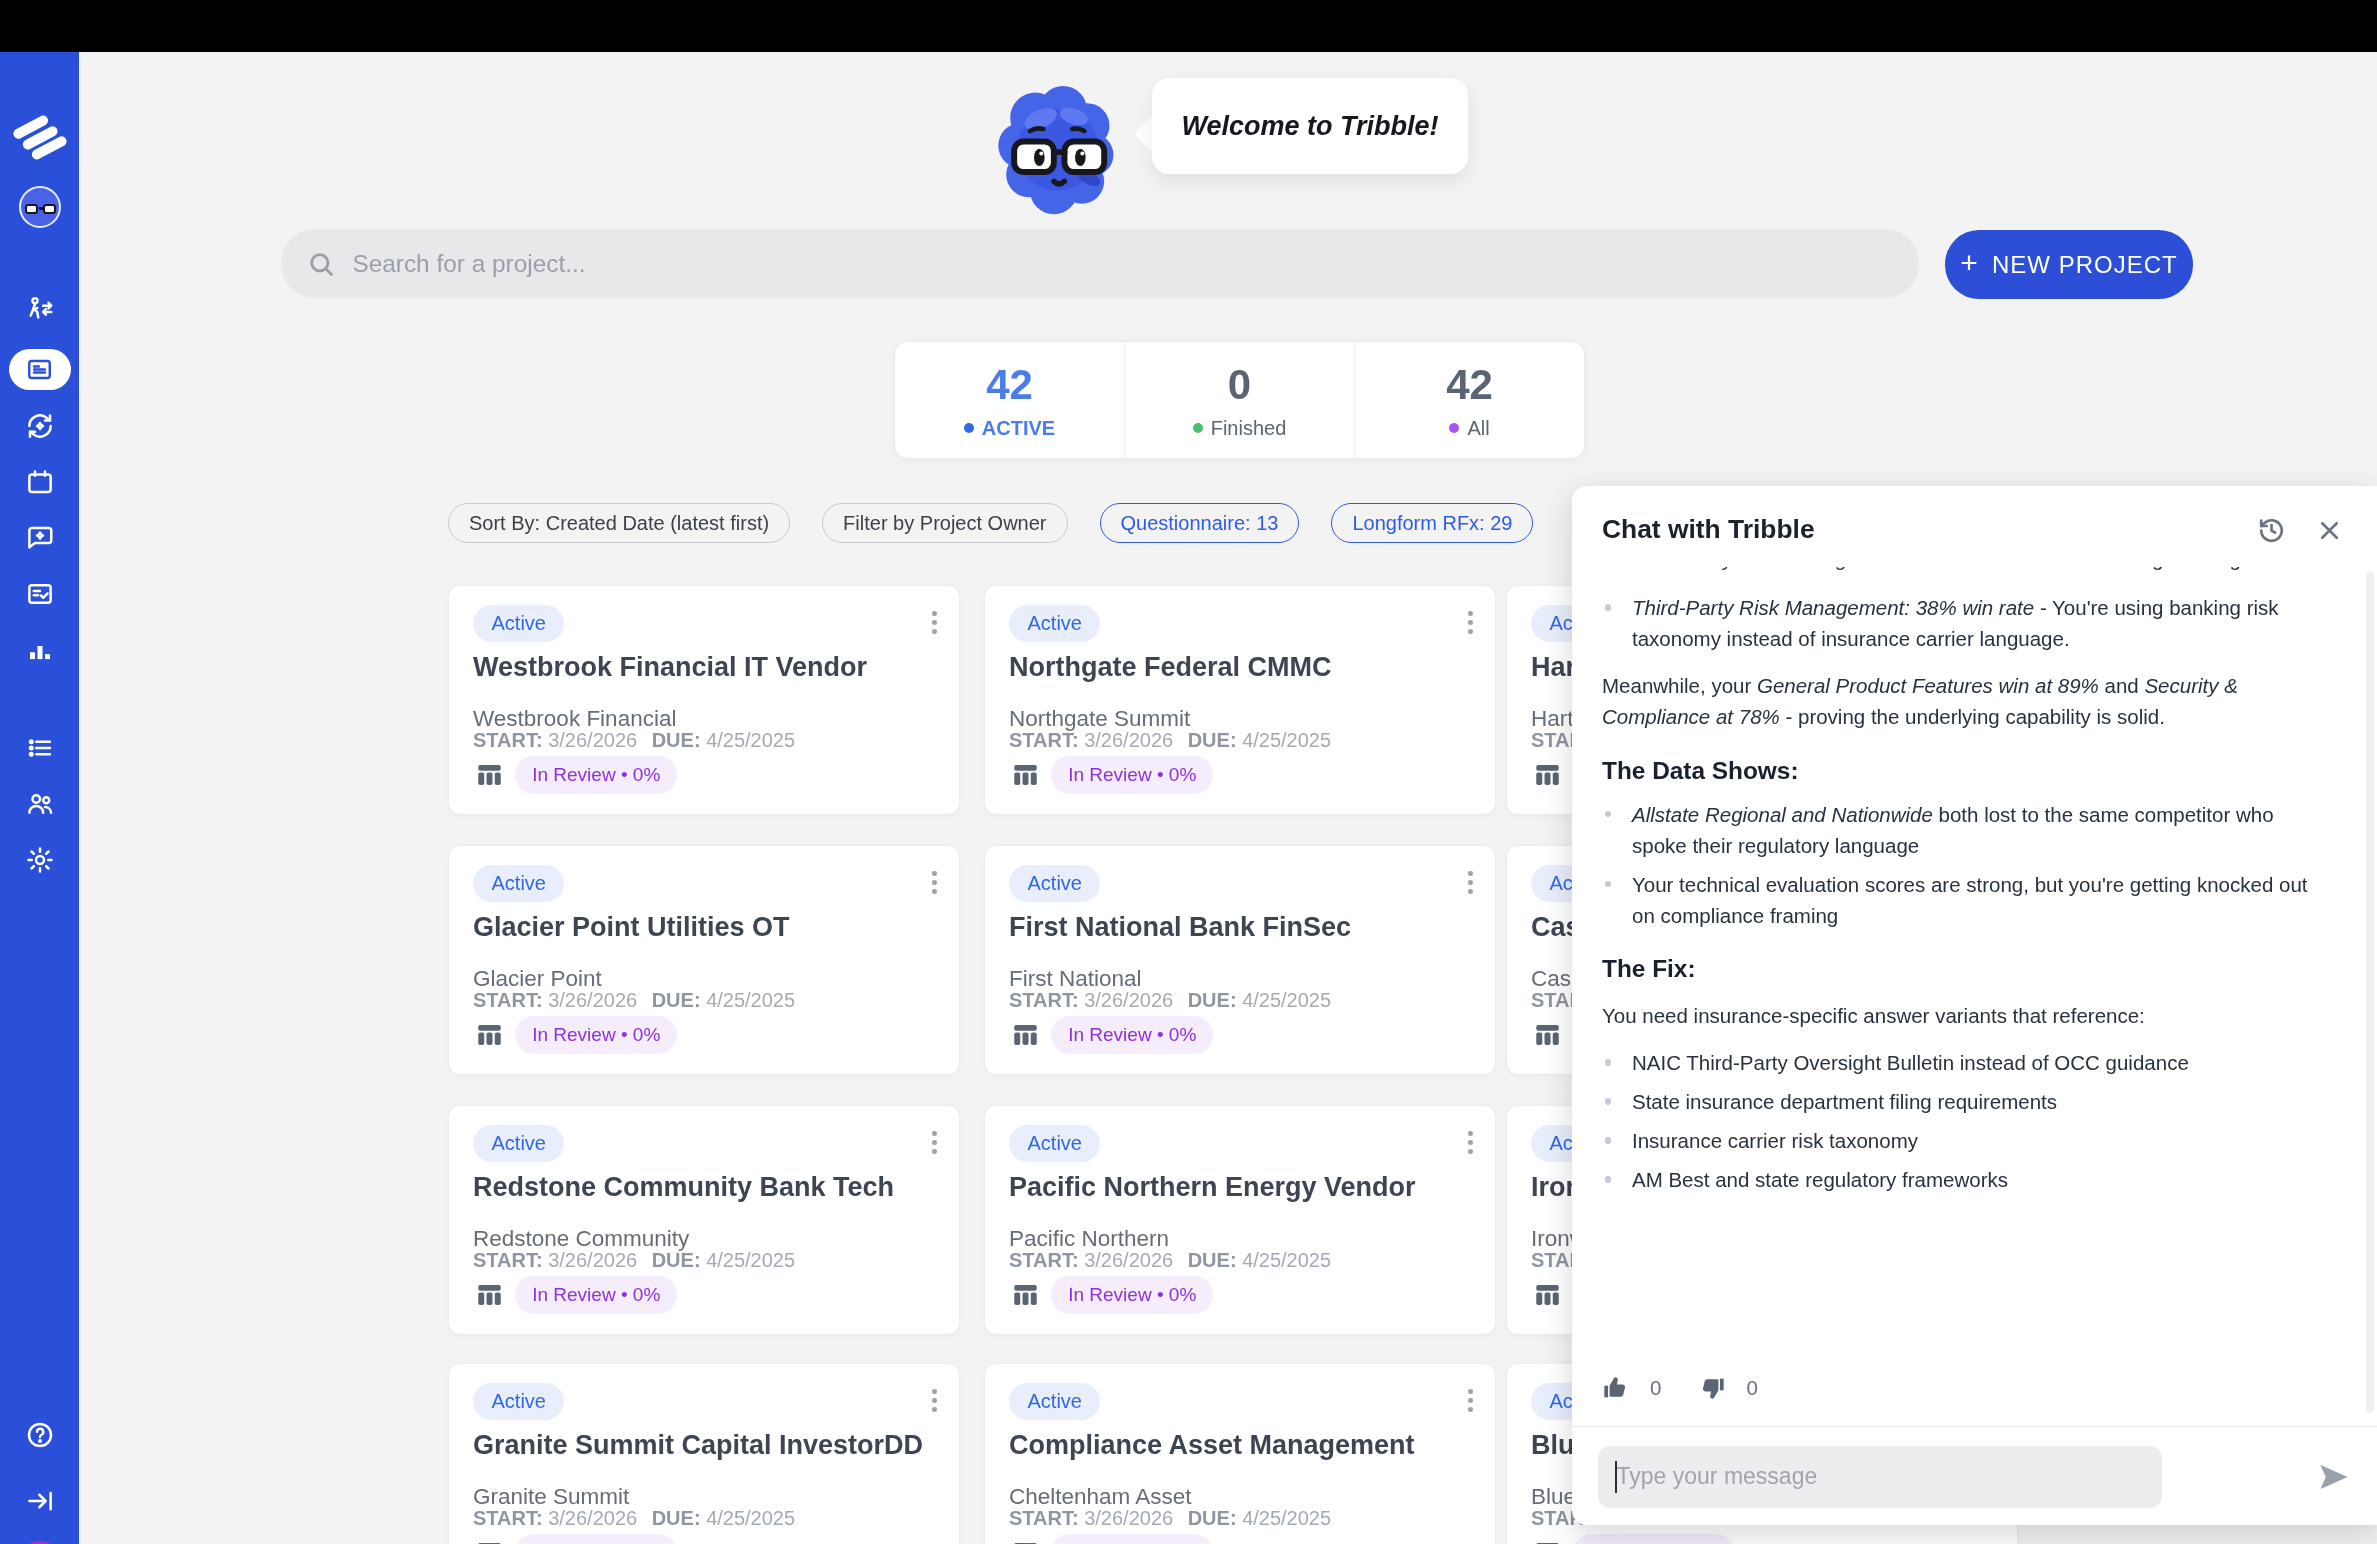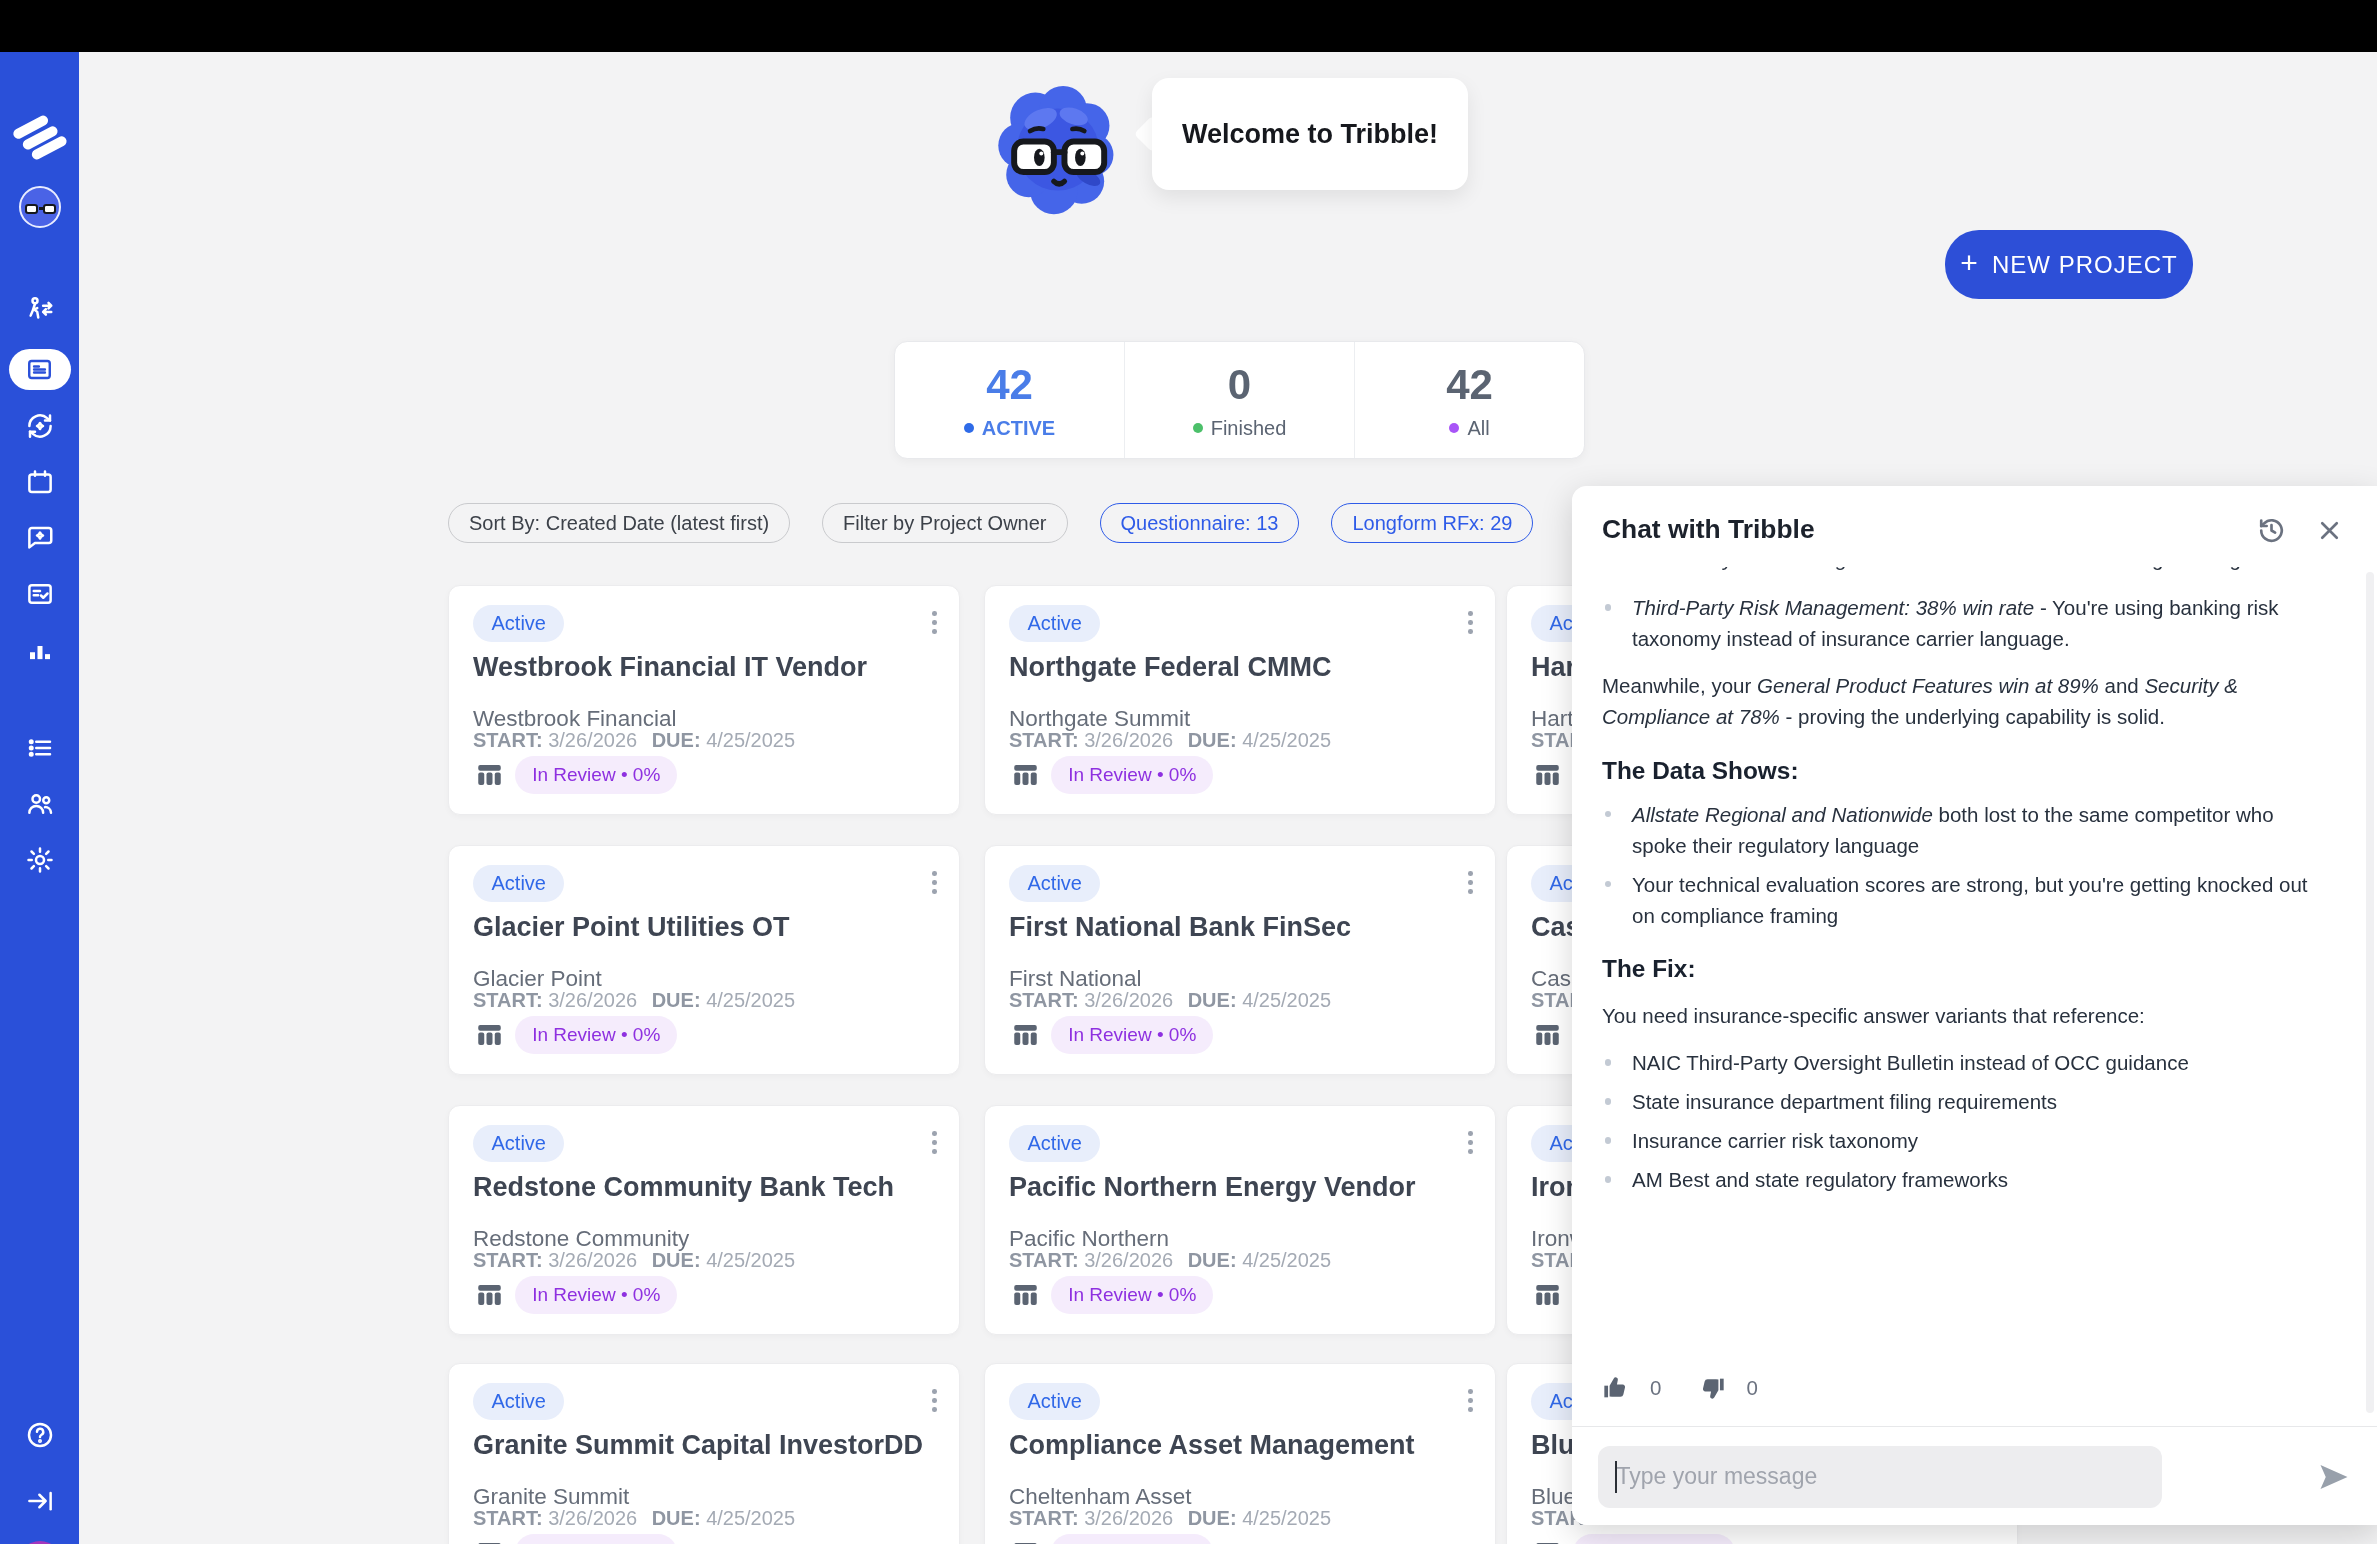--- a/index.html
+++ b/index.html
@@ -26,23 +26,23 @@
   #logo .bar:nth-child(1){ transform:translateX(-3.3px);} #logo .bar:nth-child(3){ transform:translateX(3.3px);}
   #side-avatar { width:42px; height:42px; border-radius:50%; background:#4a63e6;
                  border:2px solid #e8ecff; position:relative; overflow:hidden; }
   #side-avatar .lens { position:absolute; top:16px; width:13.2px; height:10px; background:#fff;
                        border:2.6px solid #16181d; border-radius:3.3px; }
   #side-avatar .bridge { position:absolute; top:19px; left:18px; width:4.6px; height:2.6px; background:#16181d; }
   #tk-avatar { width:44px; height:44px; border-radius:50%; background:#a436bd; color:#fff;
                font-size:18px; font-weight:700; display:flex; align-items:center; justify-content:center; }
 
   
-  #bubble { left:1152px; top:78px; width:316px; height:112px; background:#fff; border-radius:17px;
+  #bubble { left:1152px; top:78px; width:316px; height:96px; background:#fff; border-radius:17px;
             box-shadow:0 8px 20px rgba(0,0,0,.08); display:flex; align-items:center;
-            justify-content:center; z-index:6; }
+            justify-content:center; z-index:6;font-style:italic; }
   #bubble .txt { font-size:27px; font-weight:800; color:#16181d; }
   #bubble-tail { left:1139px; top:121px; width:26.4px; height:26.4px; background:#fff;
                  transform:rotate(45deg); border-radius:4.6px; z-index:5; }
   #mascot { left:989px; top:78px; z-index:6; }
 
   
   #search { left:281px; top:229px; width:1638px; height:69px; background:#e8e8ea;
             border-radius:34px; display:flex; align-items:center; padding:0 26.4px; }
   #search svg { width:28px; height:28px; stroke:#9aa0ab; fill:none; stroke-width:2.4; stroke-linecap:round; }
   #search input { border:none; outline:none; background:transparent; font-size:24.4px;
@@ -260,20 +260,27 @@
       <circle cx="141" cy="114" r="3" fill="#fff"></circle>
     <path d="M62 80q10-6 20-3" stroke="#16181d" stroke-width="7" stroke-linecap="round" fill="none"></path>
     <path d="M126 77q10-2 18 3" stroke="#16181d" stroke-width="7" stroke-linecap="round" fill="none"></path>
     <path d="M98 156q8 8 16 0" stroke="#16181d" stroke-width="8" stroke-linecap="round" fill="none"></path>
   </svg>
   <div id="bubble-tail" class="abs"></div>
   <div id="bubble" class="abs">
     <div class="txt">Welcome to Tribble!</div>
   </div>
 
+  <div id="search" class="abs">
+    <svg viewBox="0 0 24 24">
+        <circle cx="11" cy="11" r="7"></circle>
+        <path d="M16.5 16.5L21 21"></path>
+      </svg>
+    <input type="text" placeholder="Search for a project..." style="">
+  </div>
   <button id="new-project" class="abs">
     <span class="plus">+</span>
     <span>NEW PROJECT</span>
   </button>
 
   <div id="stats" class="abs">
       <div class="stat is-active">
         <div class="num">42</div>
         <div class="lab">
           <span class="dot" style="background: rgb(47, 107, 232);"></span>

